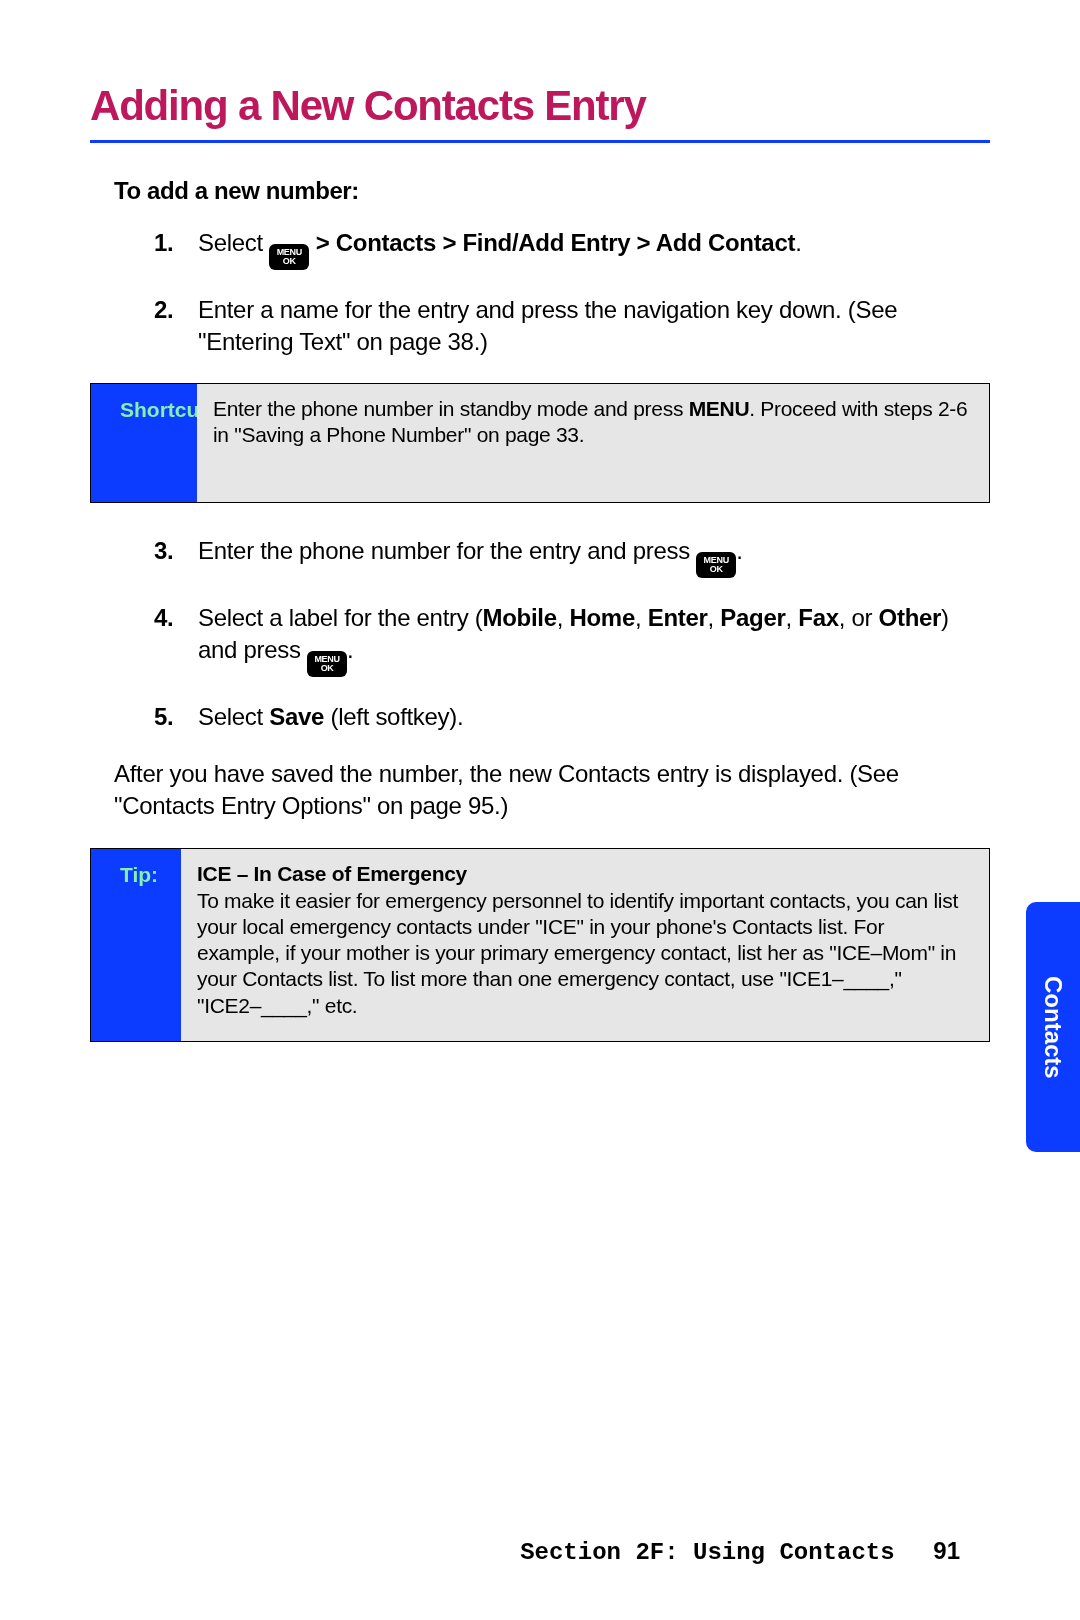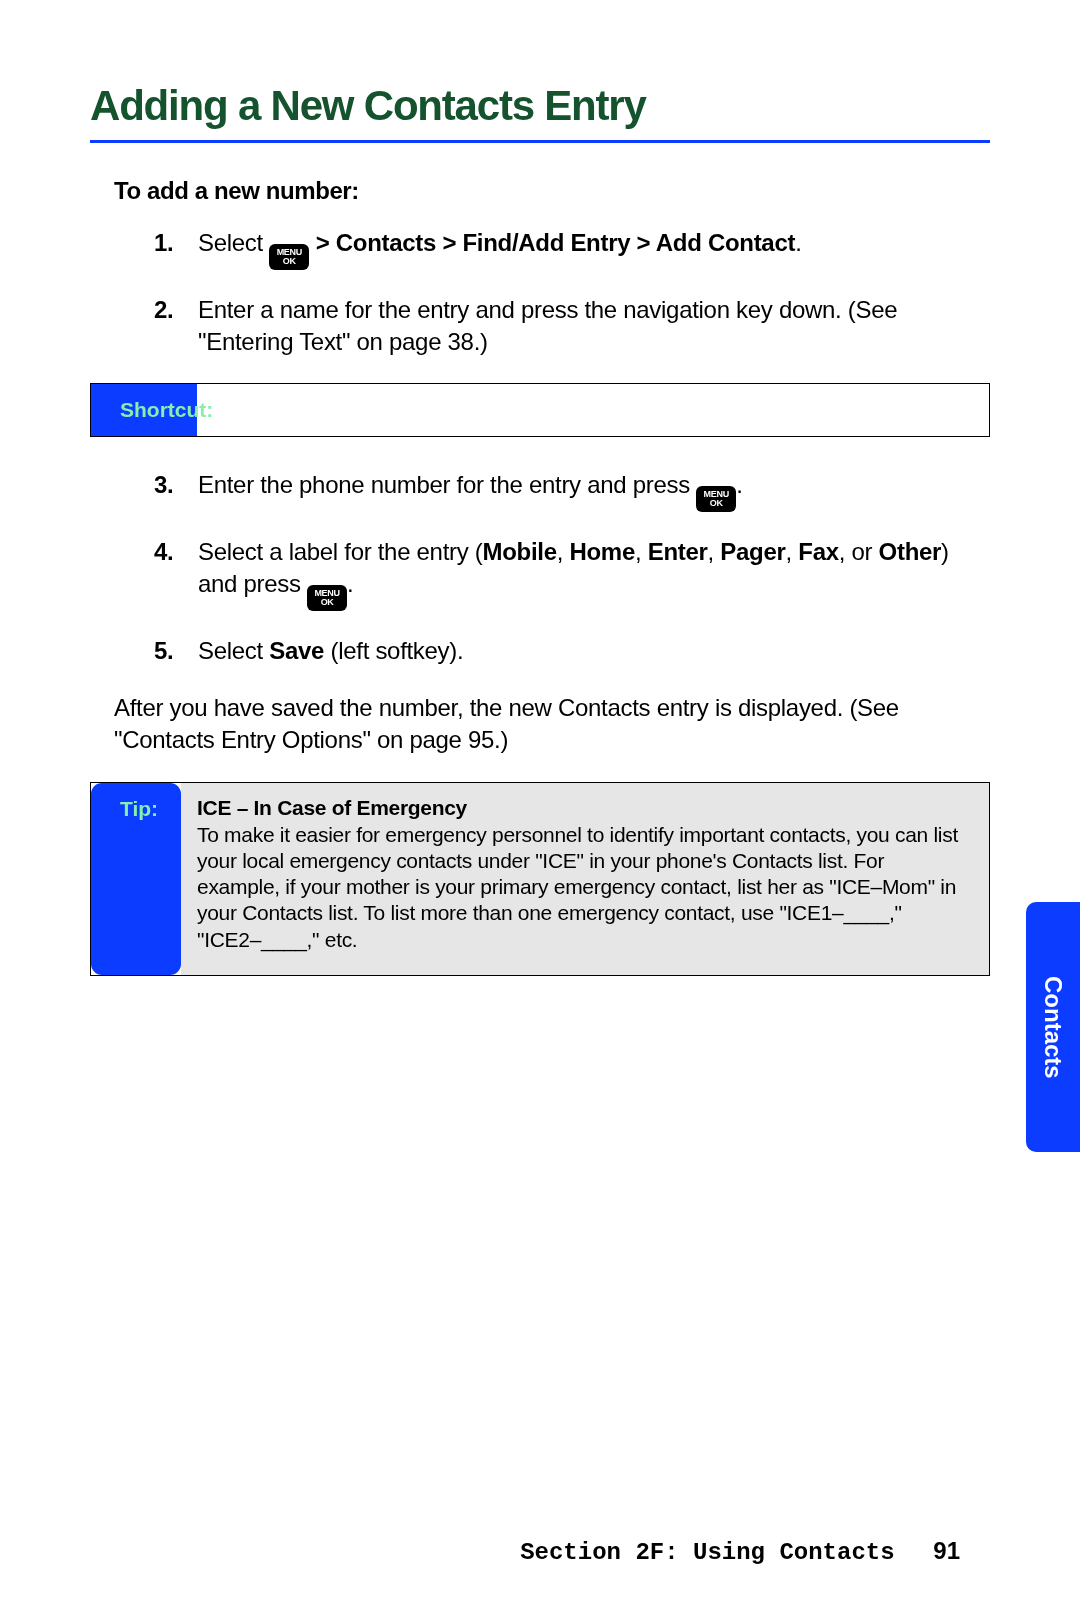--- a/index.html
+++ b/index.html
@@ -10,21 +10,21 @@
     background: #fff;
     font-family: Arial, Helvetica, sans-serif;
     color: #000;
     position: relative;
   }
   .page {
     padding: 82px 90px 0 90px;
     box-sizing: border-box;
   }
   h1.title {
-    color: #14532d;
+    color: #be185d;
     font-size: 42px;
     font-weight: 800;
     letter-spacing: -1.2px;
     margin: 0 0 10px 0;
   }
   .title-rule {
     border: 0;
     border-top: 3px solid #0b3cff;
     margin: 0 0 34px 0;
   }
@@ -88,21 +88,20 @@
     font-weight: 700;
     font-size: 21px;
     padding: 14px 29px;
     width: 106px;
     flex: 0 0 106px;
     box-sizing: border-box;
   }
   .callout.tip .label {
     width: 90px;
     flex: 0 0 90px;
-    border-radius: 11px;
   }
   .callout .body {
     background: #e6e6e6;
     flex: 1;
     padding: 12px 18px 22px 16px;
     font-size: 21px;
     line-height: 1.25;
     letter-spacing: -0.3px;
   }
   .callout.shortcut .body { min-height: 84px; }
@@ -166,20 +165,23 @@
         </span><b> &gt; Contacts &gt; Find/Add Entry &gt; Add Contact</b><span>.</span>
     </li>
     <li>
       <span class="num">2.</span>
       <span>Enter a name for the entry and press the navigation key down. (See "Entering Text" on page 38.)</span>
     </li>
   </ol>
 
   <div class="callout shortcut">
     <div class="label">Shortcut:</div>
+    <div class="body">
+      <span>Enter the phone number in standby mode and press </span><b>MENU</b><span>. Proceed with steps 2-6 in "Saving a Phone Number" on page 33.</span>
+    </div>
   </div>
 
   <ol class="steps">
     <li>
       <span class="num">3.</span>
       <span>Enter the phone number for the entry and press </span><span class="menu-key">
           <span>MENU</span>
           <span>OK</span>
         </span><span>.</span>
     </li>

